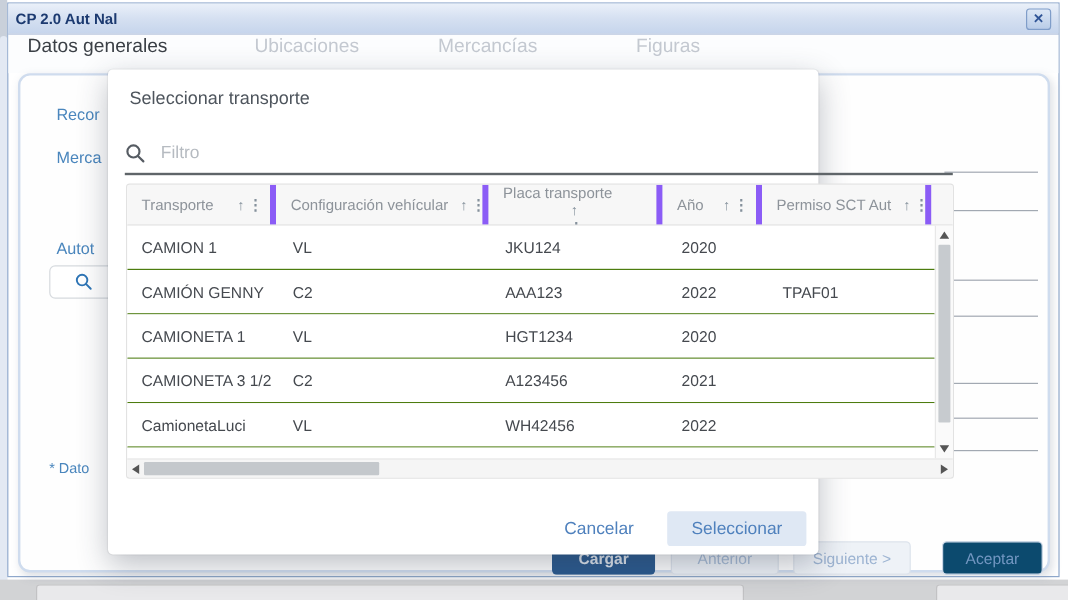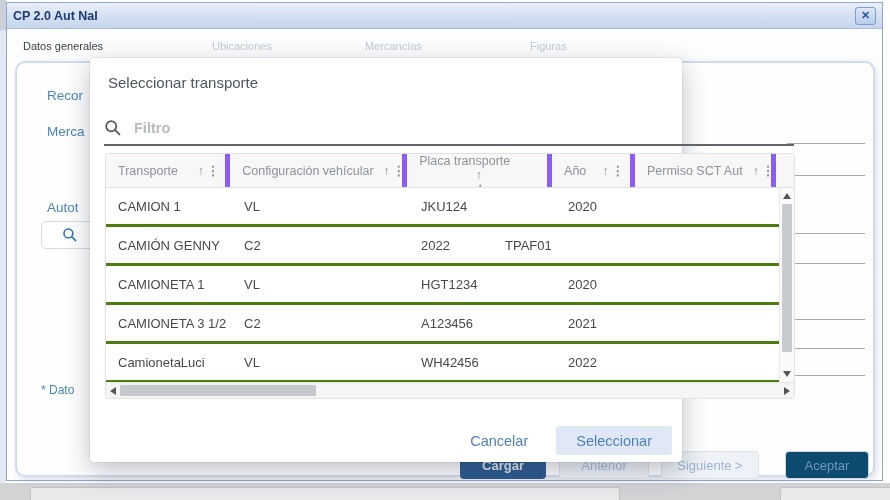--- a/index.html
+++ b/index.html
@@ -18,21 +18,21 @@
   .window{position:absolute;left:6px;top:2px;width:877px;height:479px;background:#ffffff;
           border:1px solid #8fa8cc;box-sizing:border-box;}
   .titlebar{position:absolute;left:0;top:0;right:0;height:26px;
             background:linear-gradient(180deg,#eaf0f9 0%,#d5e0f1 50%,#c6d5ec 100%);
             border-bottom:1px solid #aebfda;display:flex;align-items:center;padding:0 6px;box-sizing:border-box;}
   .window-title{font-size:12.5px;font-weight:bold;color:#1c3a70;}
   .close-btn{margin-left:auto;width:21px;height:18px;display:flex;align-items:center;justify-content:center;
              background:linear-gradient(180deg,#dce7f5,#b9cce8);border:1px solid #7f9dc9;border-radius:3px;
              color:#2f5496;font-size:11px;font-weight:bold;cursor:pointer;padding:0;}
   .tabbar{position:absolute;left:0;top:26px;right:0;height:32px;background:#fcfdfe;}
-  .tab{position:absolute;top:11px;font-size:11px;color:#c4c9d1;white-space:nowrap;cursor:pointer;}
+  .tab{position:absolute;top:1px;font-size:16px;color:#c4c9d1;white-space:nowrap;cursor:pointer;}
   .tab.active{color:#3b4046;}
   .tab:nth-child(1){left:16px;}
   .tab:nth-child(2){left:205px;}
   .tab:nth-child(3){left:358px;}
   .tab:nth-child(4){left:523px;}
 
   
   .form-panel{position:absolute;left:8px;top:58px;width:860px;height:416px;background:#fefefe;
               border:2px solid #cfdcee;border-radius:10px;box-sizing:border-box;
               box-shadow:2px 3px 7px rgba(120,130,150,0.25);}
@@ -53,36 +53,36 @@
   .form-btn.b2{left:644px;width:98px;background:#eef2f7;border-color:#dde3ec;color:#9db4d2;}
   .form-btn.b3{left:768px;width:84px;background:#0c4a6e;border-color:#cbd7e7;color:#7296c1;}
 
   
   .modal{position:absolute;left:90px;top:58px;width:592px;height:404px;background:#ffffff;border-radius:4px;
          box-shadow:0 8px 26px rgba(40,50,70,0.30),0 0 0 1px rgba(0,0,0,0.05);}
   .modal-title{position:absolute;left:18px;top:16px;font-size:15px;color:#4e555d;}
   .filter{position:absolute;left:14px;top:54px;width:690px;height:34px;border-bottom:2px solid #5f6569;
           display:flex;align-items:center;gap:10px;box-sizing:border-box;}
   .filter input{flex:1;border:none;outline:none;font-family:"Liberation Sans",sans-serif;
-                font-size:14.5px;color:#444;background:transparent;font-weight:bold;}
+                font-size:14.5px;color:#444;background:transparent;}
   .filter input::placeholder{color:#b6bbc1;}
 
   .grid{position:absolute;left:15px;top:95px;width:690px;height:246px;border:1px solid #e2e2e2;
         border-radius:3px;box-sizing:border-box;overflow:hidden;background:#fff;}
   .grid-header{position:absolute;left:0;top:0;right:0;height:34px;background:#f7f7f7;
                border-bottom:1px solid #e2e2e2;display:flex;box-sizing:border-box;}
   .hcell{display:flex;align-items:center;padding:0 6px 0 12px;border-right:5px solid #8b5cf6;
          color:#8d939a;font-size:12.5px;box-sizing:border-box;cursor:pointer;white-space:nowrap;}
   .hcell .hlabel{margin-right:auto;padding-right:10px;}
   .hcell .sort{font-size:12px;color:#85919c;margin-right:3px;}
   .hcell .kebab{font-size:12.5px;color:#85919c;font-weight:bold;}
   .hfiller{flex:1;border-right:none;}
   .c0{width:126px;}.c1{width:177px;}.c2{width:147px;flex-direction:column;}.c3{width:84px;}.c4{width:141px;}
   .grid-body{position:absolute;left:0;top:34px;right:15px;bottom:16px;overflow:hidden;}
-  .grid-row{display:flex;height:36px;align-items:center;border-bottom:3px solid #4d7c0f;background:#fff;cursor:pointer;}
+  .grid-row{display:flex;height:36px;align-items:center;border-bottom:1px solid #4d7c0f;background:#fff;cursor:pointer;}
   .gcell{padding-left:12px;font-size:13px;color:#45494f;white-space:nowrap;overflow:hidden;box-sizing:border-box;}
   .gcell.c4{flex:1;}
 
   .vscroll{position:absolute;right:0;top:34px;bottom:16px;width:15px;background:#fafafa;border-left:1px solid #e8e8e8;box-sizing:border-box;}
   .varrow{position:absolute;left:3px;width:0;height:0;border-left:4px solid transparent;border-right:4px solid transparent;}
   .varrow.up{top:5px;border-bottom:6px solid #555;}
   .varrow.down{bottom:5px;border-top:6px solid #555;}
   .vthumb{position:absolute;left:2px;right:2px;top:16px;height:148px;background:#c7cbcf;border-radius:1px;}
   .hscroll{position:absolute;left:0;right:0;bottom:0;height:16px;background:#f5f5f5;border-top:1px solid #e8e8e8;box-sizing:border-box;}
   .harrow{position:absolute;top:4px;width:0;height:0;border-top:4px solid transparent;border-bottom:4px solid transparent;}
@@ -193,20 +193,21 @@
           <div class="grid-row">
             <div class="gcell c0">CAMION 1</div>
             <div class="gcell c1">VL</div>
             <div class="gcell c2">JKU124</div>
             <div class="gcell c3">2020</div>
             <div class="gcell c4"></div>
           </div>
           <div class="grid-row">
             <div class="gcell c0">CAMIÓN GENNY</div>
             <div class="gcell c1">C2</div>
+            <div class="gcell c2">AAA123</div>
             <div class="gcell c3">2022</div>
             <div class="gcell c4">TPAF01</div>
           </div>
           <div class="grid-row">
             <div class="gcell c0">CAMIONETA 1</div>
             <div class="gcell c1">VL</div>
             <div class="gcell c2">HGT1234</div>
             <div class="gcell c3">2020</div>
             <div class="gcell c4"></div>
           </div>

